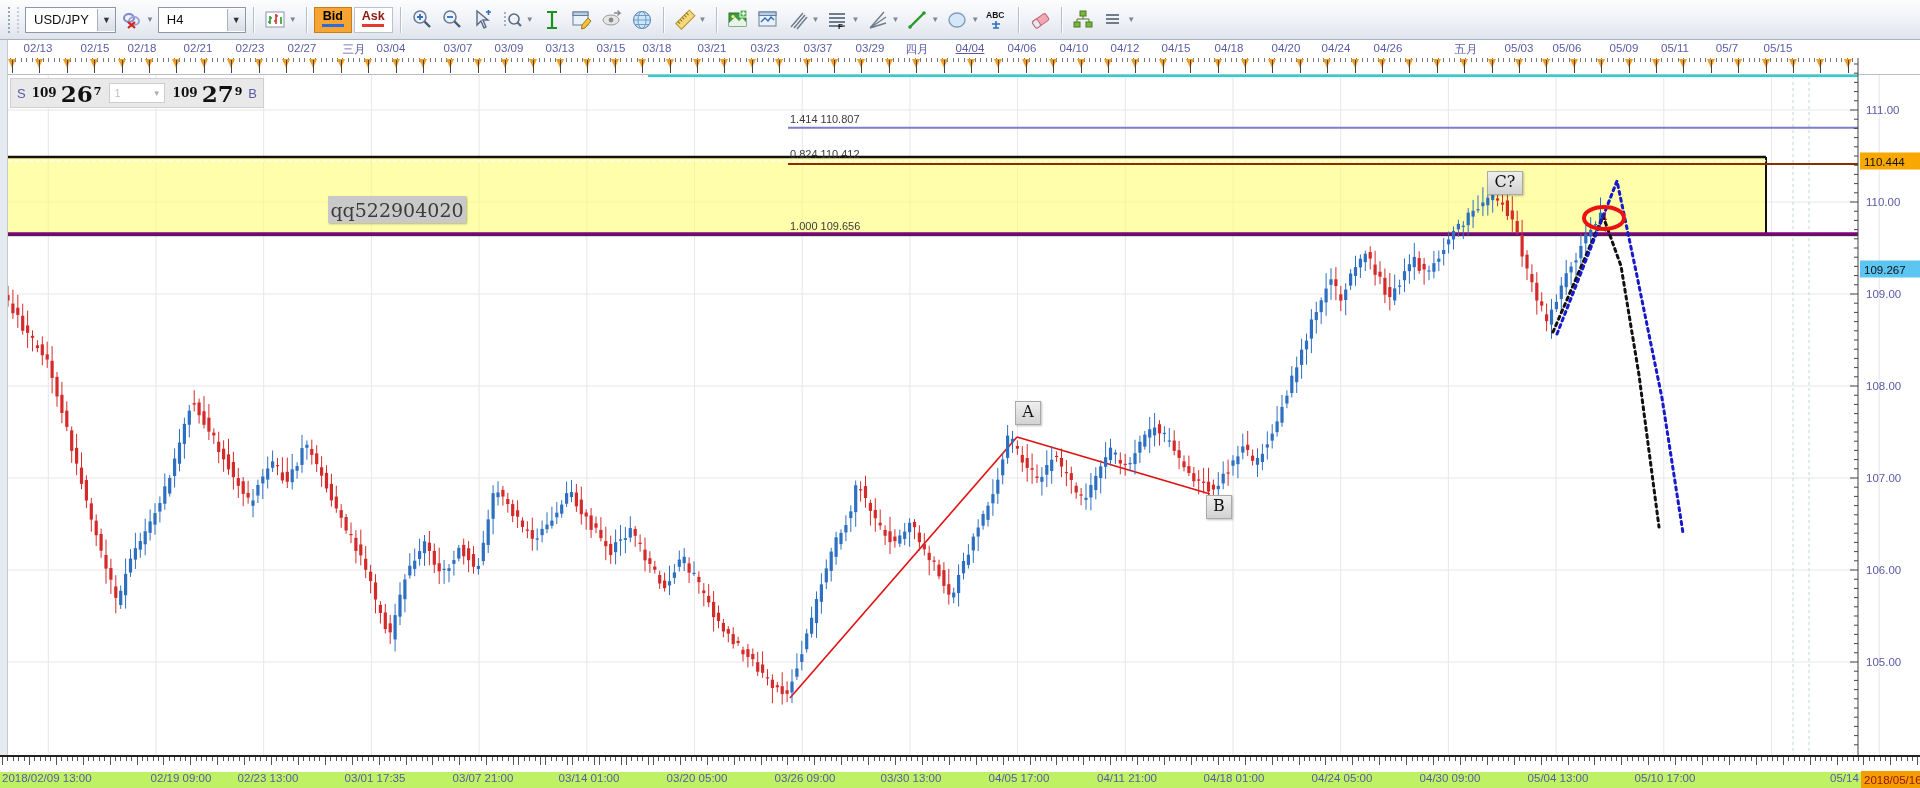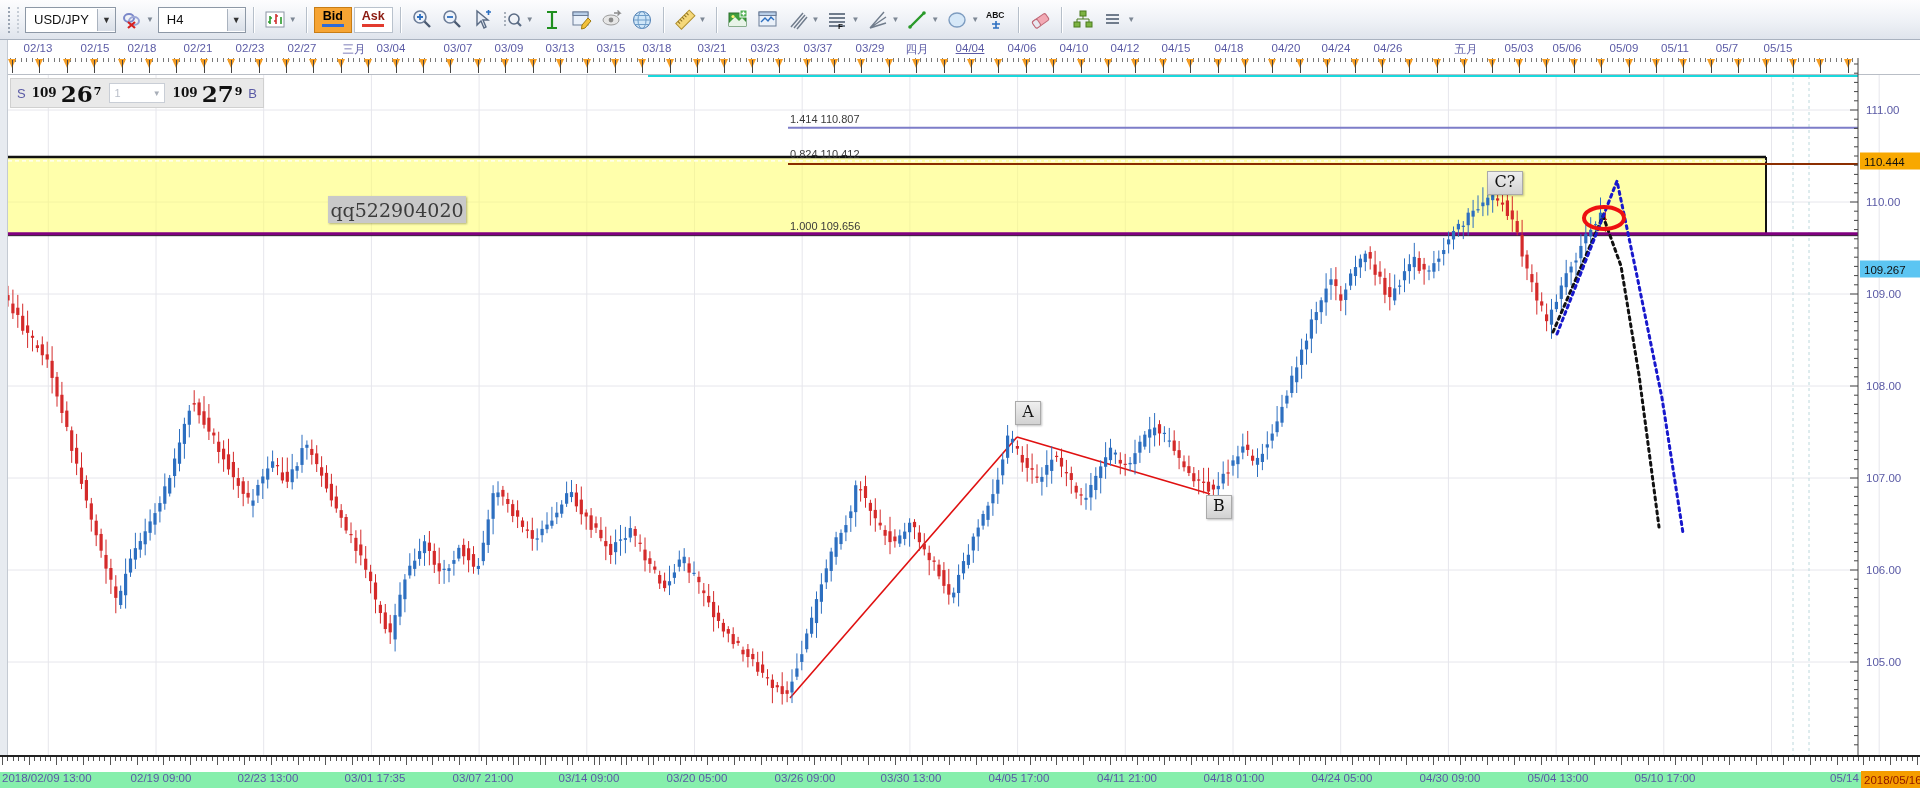--- a/index.html
+++ b/index.html
@@ -22,21 +22,21 @@
   .bidask .ul{display:block;width:22px;height:3px;margin-top:1px;}
   #bidbtn{background:#f6a433;border-color:#c87d15;}
   #bidbtn .ul{background:#2f6bd8;}
   #askbtn .ul{background:#e23b2e;}
   #askbtn span.t{color:#8b1a10;}
   
   #topdates{position:absolute;left:0;top:40px;width:1920px;height:18px;background:#fff;border-bottom:1px solid #c8ccd4;}
   .tdlab{position:absolute;top:2px;transform:translateX(-50%);font-size:11.5px;color:#5a5aa5;white-space:nowrap;}
   #topruler{position:absolute;left:0;top:58px;width:1920px;height:16px;background:#fff;border-bottom:1px solid #b9bec6;}
   #botruler{position:absolute;left:0;top:755px;width:1920px;height:17px;background:#fff;border-top:2px solid #222;}
-  #botdates{position:absolute;left:0;top:772px;width:1920px;height:16px;background:#86efac;}
+  #botdates{position:absolute;left:0;top:772px;width:1920px;height:16px;background:#bef264;}
   .bdlab{position:absolute;top:0px;transform:translateX(-50%);font-size:11.5px;color:#5a5aa5;white-space:nowrap;}
   .bdlab.first{transform:none;}
   #date-highlight{position:absolute;top:771px;height:17px;background:#f59d00;color:#8d1500;font-size:11.5px;
                   display:flex;align-items:center;padding:0 3px;white-space:nowrap;}
   
   .palab{position:absolute;left:1866px;transform:translateY(-50%);font-size:11.5px;color:#5a5aa5;}
   .pamark{position:absolute;left:1860px;width:60px;height:17px;transform:translateY(-50%);
           font-size:11.5px;color:#101010;display:flex;align-items:center;padding-left:4px;box-sizing:border-box;}
   
   #quote{position:absolute;left:10px;top:78px;width:252px;height:28px;background:#e9e9e9;border:1px solid #d0d0d0;
@@ -1905,25 +1905,25 @@
       <span style="position: absolute; left: 1885px; top: 0px; width: 1px; height: 4px; background: rgb(85, 85, 85);"></span>
       <span style="position: absolute; left: 1890.38px; top: 0px; width: 1px; height: 8px; background: rgb(85, 85, 85);"></span>
       <span style="position: absolute; left: 1895.76px; top: 0px; width: 1px; height: 4px; background: rgb(85, 85, 85);"></span>
       <span style="position: absolute; left: 1901.14px; top: 0px; width: 1px; height: 4px; background: rgb(85, 85, 85);"></span>
       <span style="position: absolute; left: 1906.52px; top: 0px; width: 1px; height: 4px; background: rgb(85, 85, 85);"></span>
       <span style="position: absolute; left: 1911.9px; top: 0px; width: 1px; height: 4px; background: rgb(85, 85, 85);"></span>
       <span style="position: absolute; left: 1917.28px; top: 0px; width: 1px; height: 8px; background: rgb(85, 85, 85);"></span>
     </div>
   <div id="botdates">
       <span class="bdlab first" style="left: 2px;">2018/02/09 13:00</span>
-      <span class="bdlab" style="left: 140px; padding-left: 42px;">02/19 09:00</span>
+      <span class="bdlab" style="left: 160px; padding-left: 42px;">02/19 09:00</span>
       <span class="bdlab" style="left: 268px;">02/23 13:00</span>
       <span class="bdlab" style="left: 375px;">03/01 17:35</span>
       <span class="bdlab" style="left: 483px;">03/07 21:00</span>
-      <span class="bdlab" style="left: 589px;">03/14 09:00</span>
+      <span class="bdlab" style="left: 589px;">03/14 01:00</span>
       <span class="bdlab" style="left: 697px;">03/20 05:00</span>
       <span class="bdlab" style="left: 805px;">03/26 09:00</span>
       <span class="bdlab" style="left: 911px;">03/30 13:00</span>
       <span class="bdlab" style="left: 1019px;">04/05 17:00</span>
       <span class="bdlab" style="left: 1127px;">04/11 21:00</span>
       <span class="bdlab" style="left: 1234px;">04/18 01:00</span>
       <span class="bdlab" style="left: 1342px;">04/24 05:00</span>
       <span class="bdlab" style="left: 1450px;">04/30 09:00</span>
       <span class="bdlab" style="left: 1558px;">05/04 13:00</span>
       <span class="bdlab" style="left: 1665px;">05/10 17:00</span>

